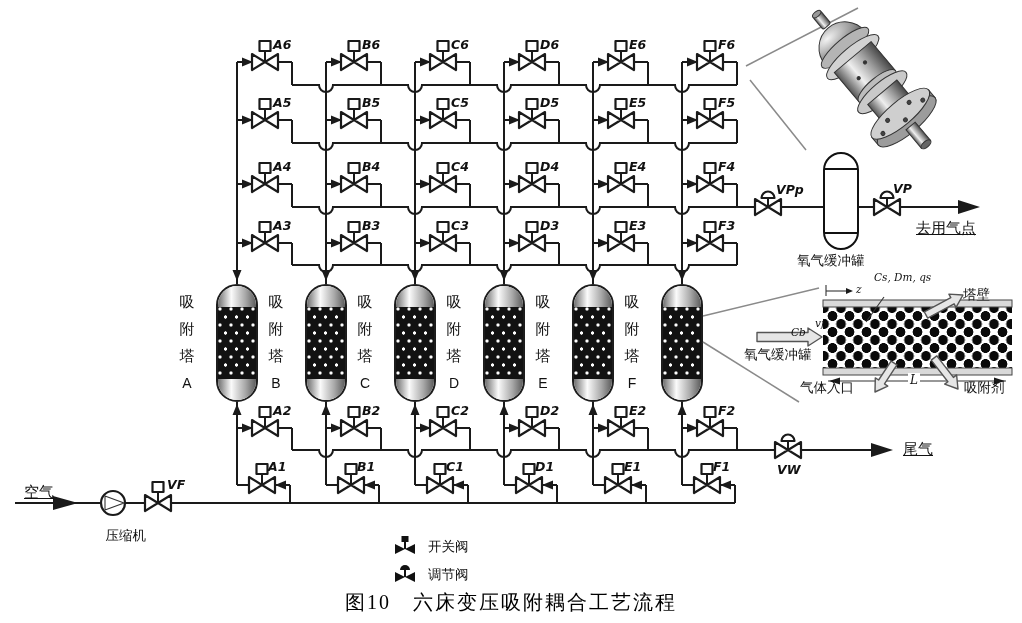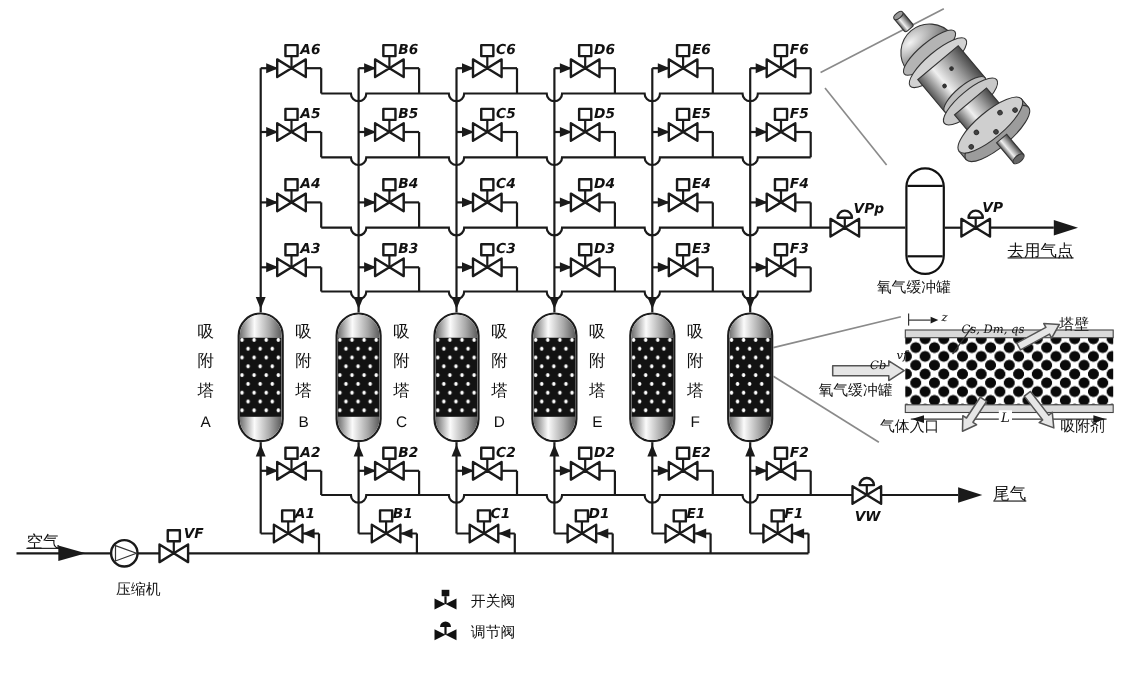--- a/index.html
+++ b/index.html
@@ -604,21 +604,21 @@
     </svg>
 
   <div id="labels">
     <div class="lbl cn15" style="left:24px;top:483px">空气</div>
     <div class="lbl cn13" style="left:86px;top:527px;width:60px;text-align:right">压缩机</div>
     <div class="lbl cn13" style="left:797px;top:252px;width:106px;">氧气缓冲罐</div>
     <div class="lbl cn15" style="left:916px;top:219px">去用气点</div>
     <div class="lbl cn15" style="left:903px;top:440px">尾气</div>
 
     <div class="lbl math" style="left:856px;top:283px">z</div>
-    <div class="lbl math" style="left:874px;top:294px">Cs, Dm, qs</div>
+    <div class="lbl math" style="left:874px;top:271px">Cs, Dm, qs</div>
     <div class="lbl cn13" style="left:963px;top:286px">塔壁</div>
     <div class="lbl math" style="left:791px;top:326px">Cb</div>
     <div class="lbl math" style="left:815px;top:317px">vf</div>
     <div class="lbl cn13" style="left:744px;top:346px">氧气缓冲罐</div>
     <div class="lbl cn13" style="left:800px;top:379px">气体入口</div>
     <div class="lbl mathL" style="left:908px;top:373px">L</div>
     <div class="lbl cn13" style="left:964px;top:379px">吸附剂</div>
 
     <div class="legend">
       <div class="legend-row">
@@ -632,14 +632,15 @@
       <div class="legend-row">
         <svg width="24" height="22" viewBox="0 0 24 22">
           <path d="M7 6 A5 5 0 0 1 17 6 Z" fill="#111"></path>
           <line x1="12" y1="6" x2="12" y2="13" stroke="#111" stroke-width="2"></line>
           <path d="M2 8 L12 13 L2 18 Z M22 8 L12 13 L22 18 Z" fill="#111"></path>
         </svg>
         <span>调节阀</span>
       </div>
     </div>
 
+    <div class="caption">图10　六床变压吸附耦合工艺流程</div>
   </div>
 </div>
 
 </body></html>

